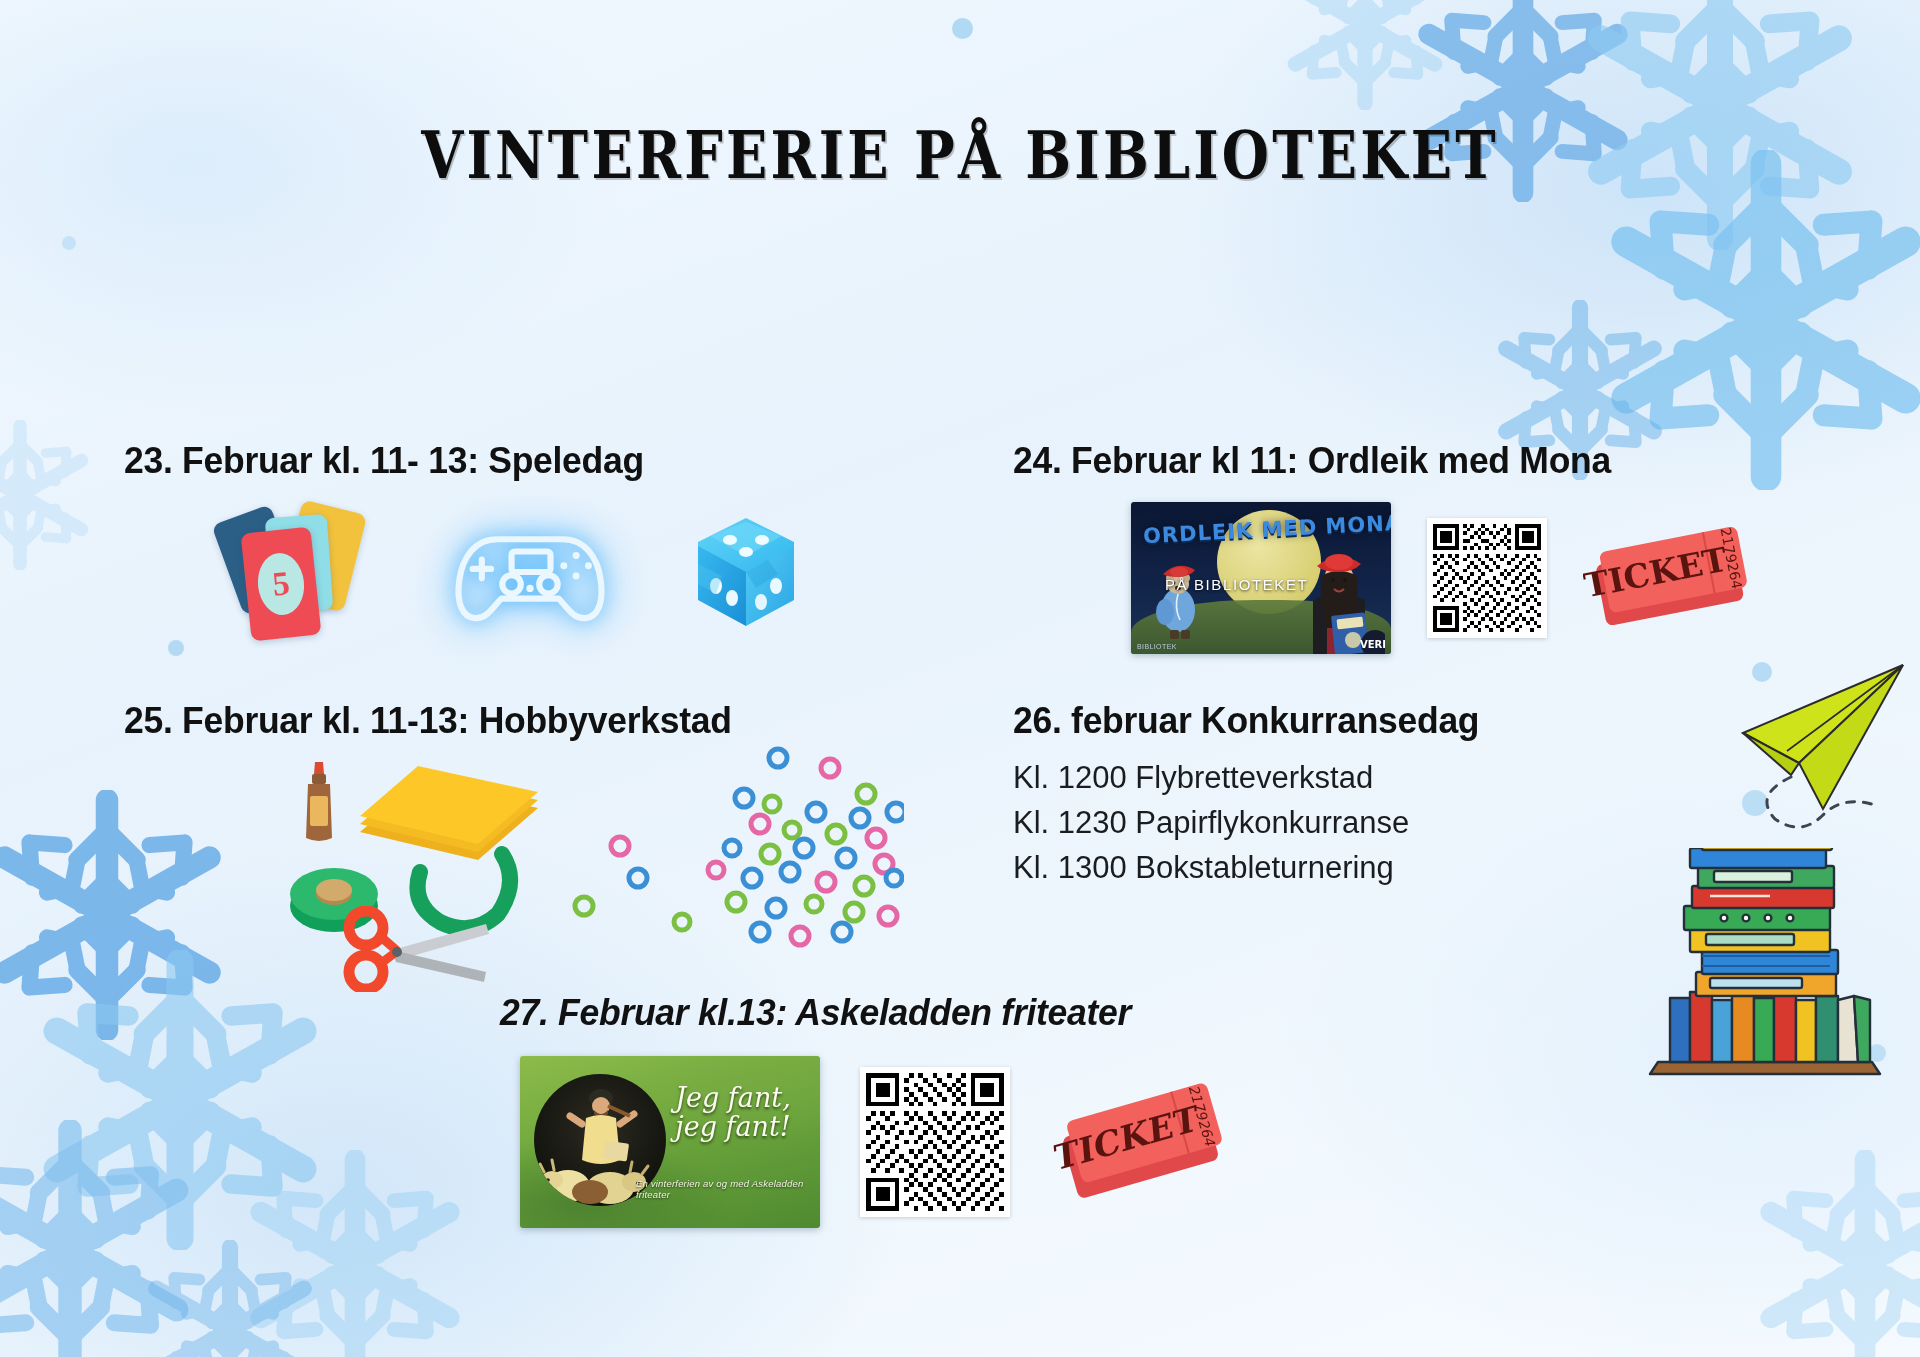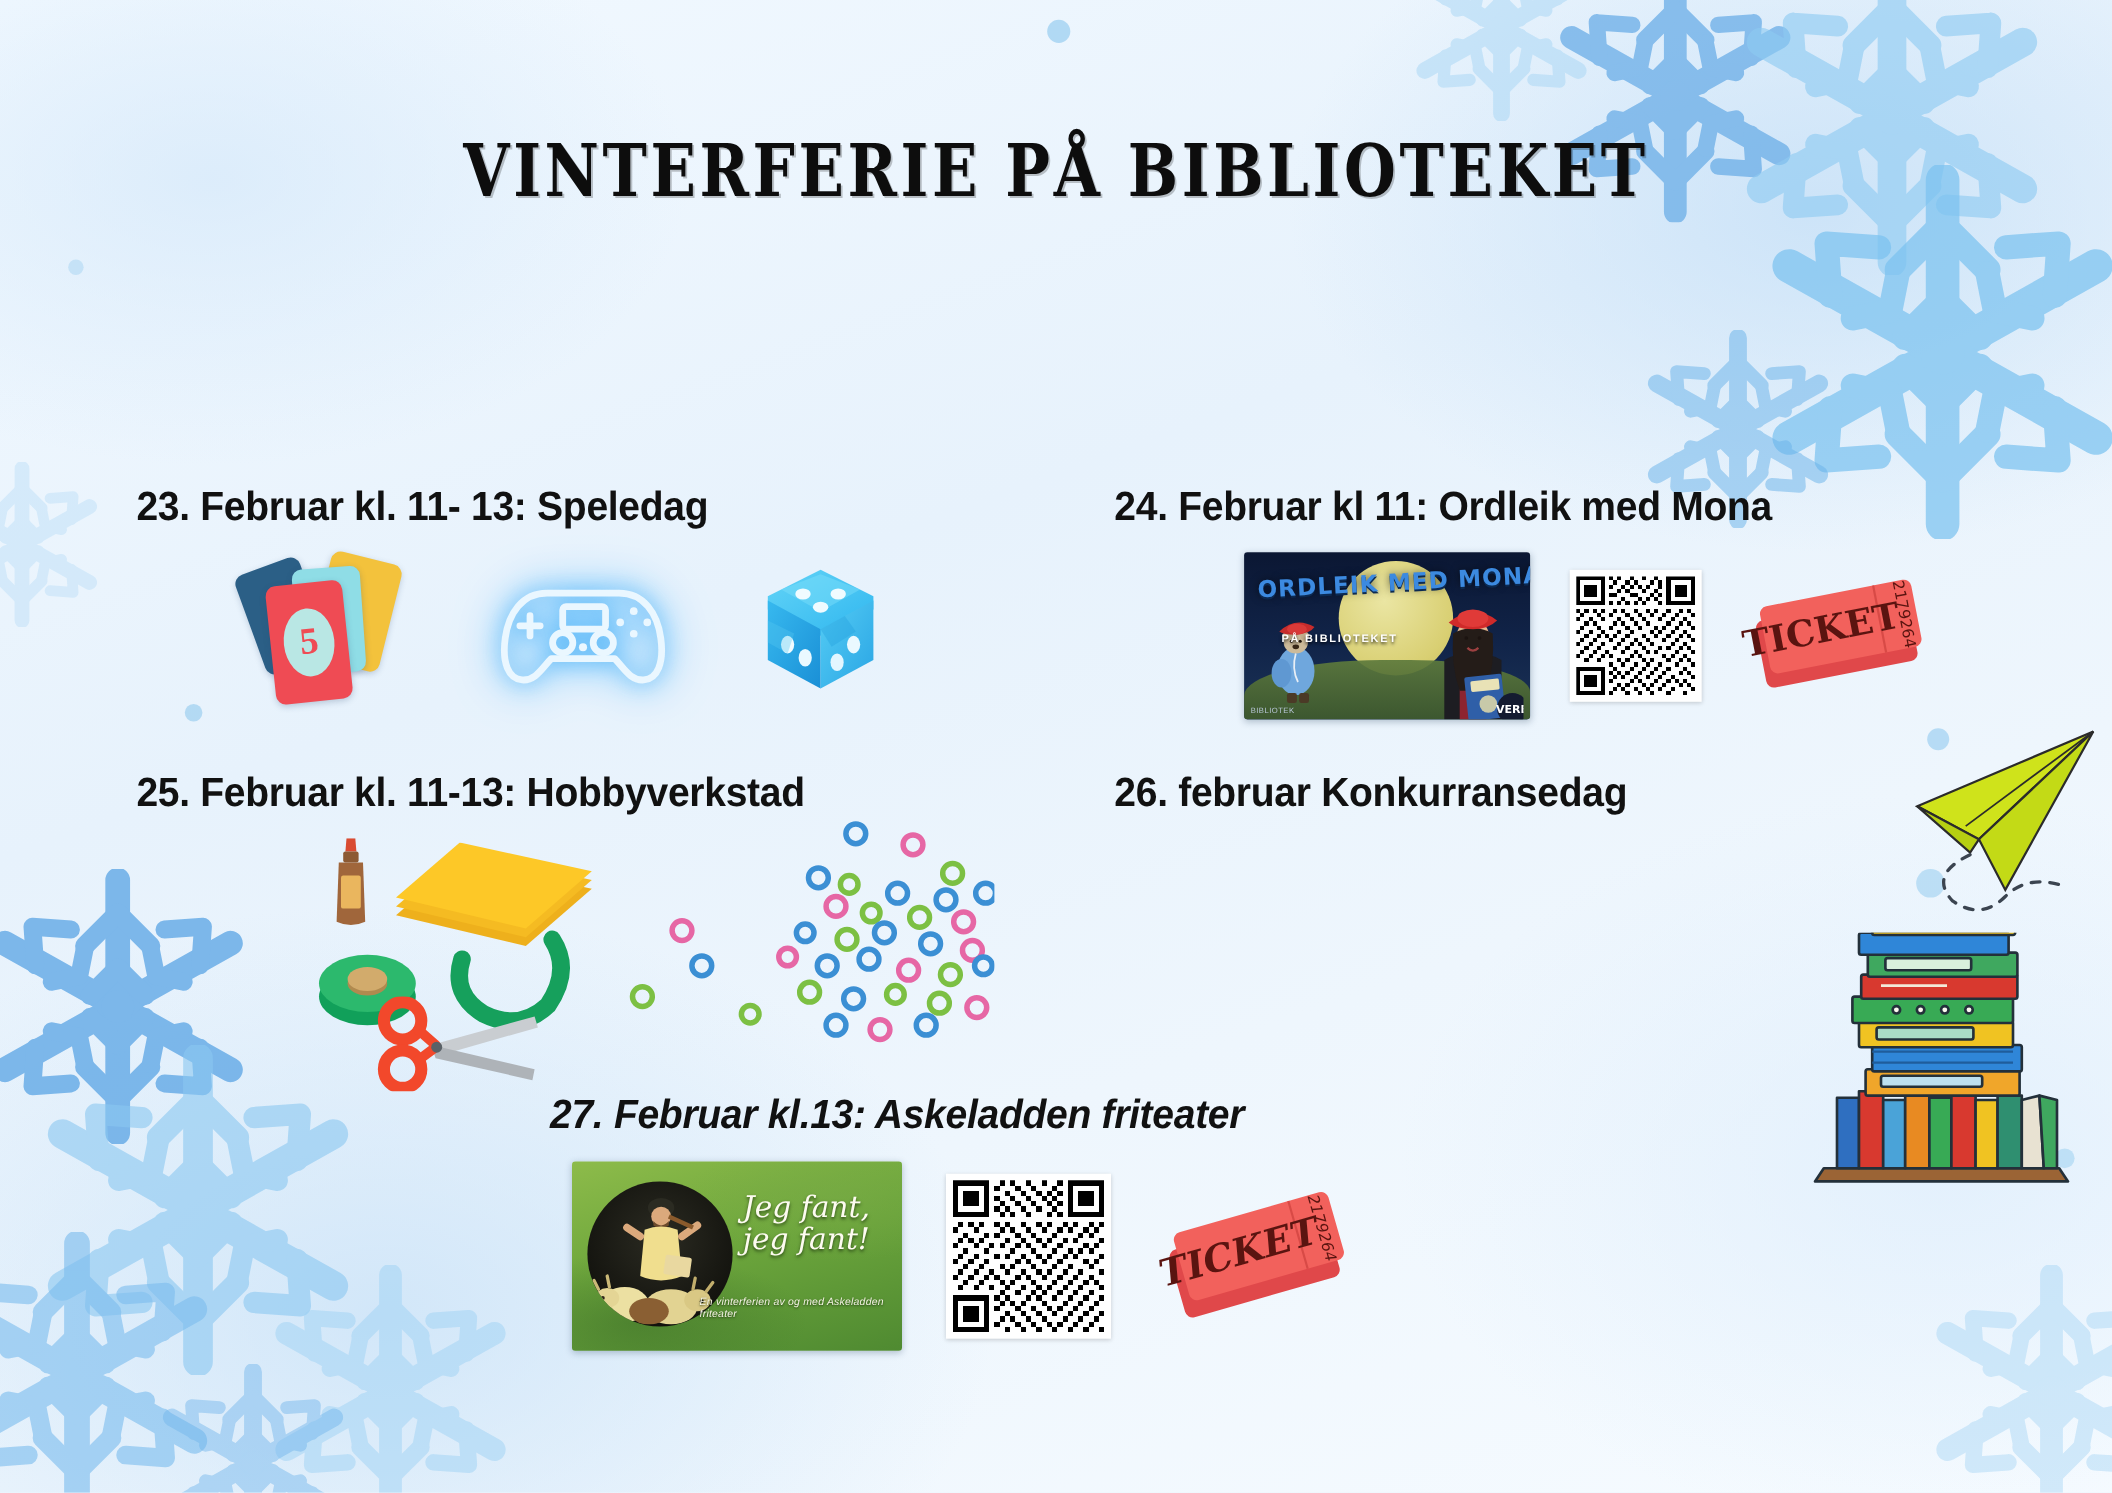--- a/index.html
+++ b/index.html
@@ -115,21 +115,21 @@
     background:linear-gradient(180deg,#0b1733 0%,#112449 55%,#1b3356 100%);}
   .moon{position:absolute;left:86px;top:8px;width:104px;height:104px;border-radius:50%;
         background:radial-gradient(circle at 40% 35%,#f6f0a8,#e3d874 70%,#cfc45e 100%);opacity:.95;}
   .ground{position:absolute;left:0;right:0;bottom:0;height:54px;
         background:linear-gradient(180deg,#5d7a3c 0%,#3f5a2c 100%);
         border-radius:48% 42% 0 0 / 60% 54% 0 0;opacity:.92;}
   .ol-title{position:absolute;left:12px;top:16px;width:236px;text-align:center;
         font-family:"DejaVu Sans",sans-serif;font-weight:700;font-size:21px;color:#3c8ae0;
         letter-spacing:1px;text-shadow:0 2px 0 #0c2a52,0 0 8px rgba(0,0,0,.6);
         transform:rotate(-3deg);white-space:nowrap;}
-  .ol-sub{position:absolute;left:34px;top:74px;font-weight:700;font-size:10px;color:#fff;
+  .ol-sub{position:absolute;left:34px;top:74px;font-weight:400;font-size:15px;color:#fff;
         letter-spacing:1.6px;text-shadow:0 1px 3px rgba(0,0,0,.8);}
   .bear{position:absolute;left:20px;top:52px;width:54px;height:86px;}
   .mona{position:absolute;right:6px;bottom:0;width:92px;height:118px;}
   .ol-logo{position:absolute;left:6px;bottom:4px;font-size:7px;color:#b9c7d8;letter-spacing:.4px;}
 
   .promo-teater{width:300px;height:172px;
     background:linear-gradient(165deg,#8dbb4a 0%,#6da63c 45%,#4f8a31 100%);}
   .tt-hills{position:absolute;inset:0;
     background:radial-gradient(ellipse 220px 90px at 20% 85%,rgba(60,110,40,.55),transparent 70%),
                radial-gradient(ellipse 200px 80px at 80% 20%,rgba(120,170,70,.5),transparent 70%);}
@@ -496,20 +496,25 @@
           <circle cx="74" cy="132" r="9" fill="none" stroke="#3b8fd4" stroke-width="5"></circle>
           <circle cx="20" cy="160" r="9" fill="none" stroke="#7cc043" stroke-width="5"></circle>
           <circle cx="118" cy="176" r="8" fill="none" stroke="#7cc043" stroke-width="5"></circle>
         </g>
       </svg>
     </div>
   </div>
 
   <div class="sect" id="sect-konkurranse">
     <div class="evt-head">26. februar Konkurransedag</div>
+    <div class="konk-lines">
+      <div>Kl. 1200 Flybretteverkstad</div>
+      <div>Kl. 1230 Papirflykonkurranse</div>
+      <div>Kl. 1300 Bokstableturnering</div>
+    </div>
   </div>
 
   <svg id="plane" viewBox="0 0 190 175">
     <path d="M8 78 L168 10 L64 108 Z" fill="#cfe31b" stroke="#2b2b2b" stroke-width="2"></path>
     <path d="M168 10 L64 108 L88 154 Z" fill="#c3da16" stroke="#2b2b2b" stroke-width="2"></path>
     <path d="M8 78 L64 108 L56 120 Z" fill="#b6cf12" stroke="#2b2b2b" stroke-width="2"></path>
     <path d="M168 10 L52 96" stroke="#2b2b2b" stroke-width="1.6" fill="none"></path>
     <path d="M56 122 Q18 140 40 164 Q66 182 88 160 Q108 140 140 150" stroke="#3b4450" stroke-width="3" fill="none" stroke-dasharray="8 9" stroke-linecap="round"></path>
   </svg>
 

